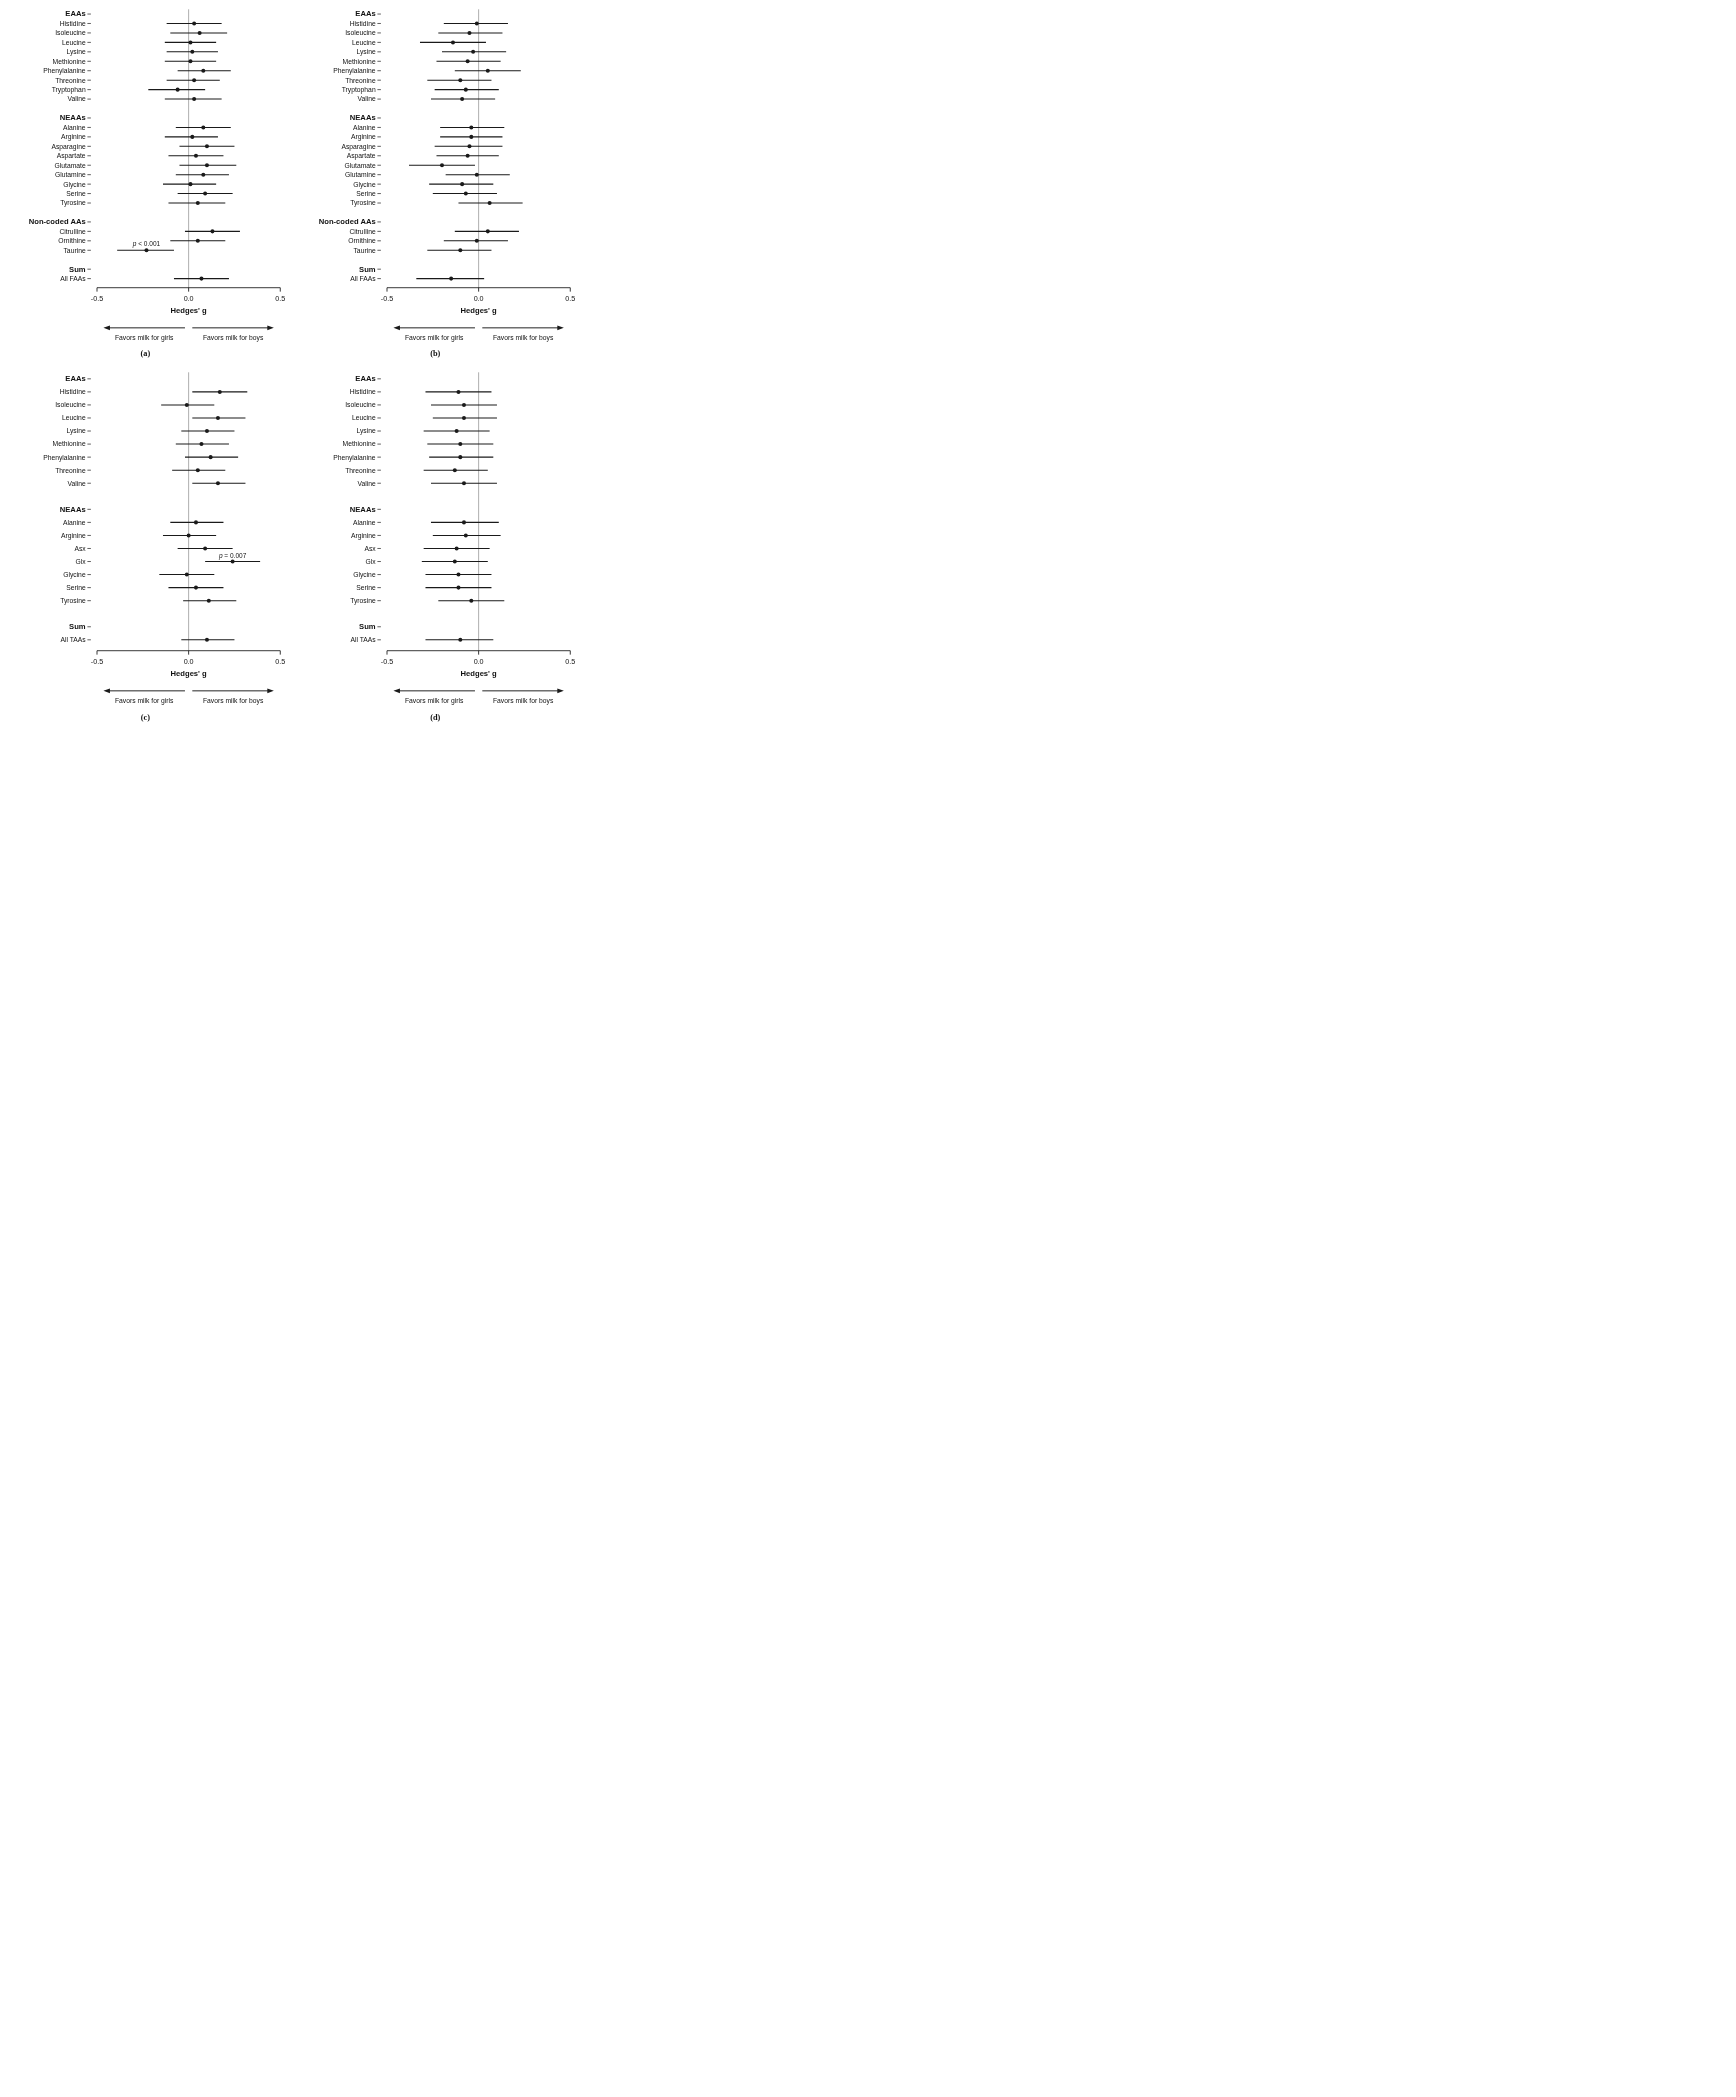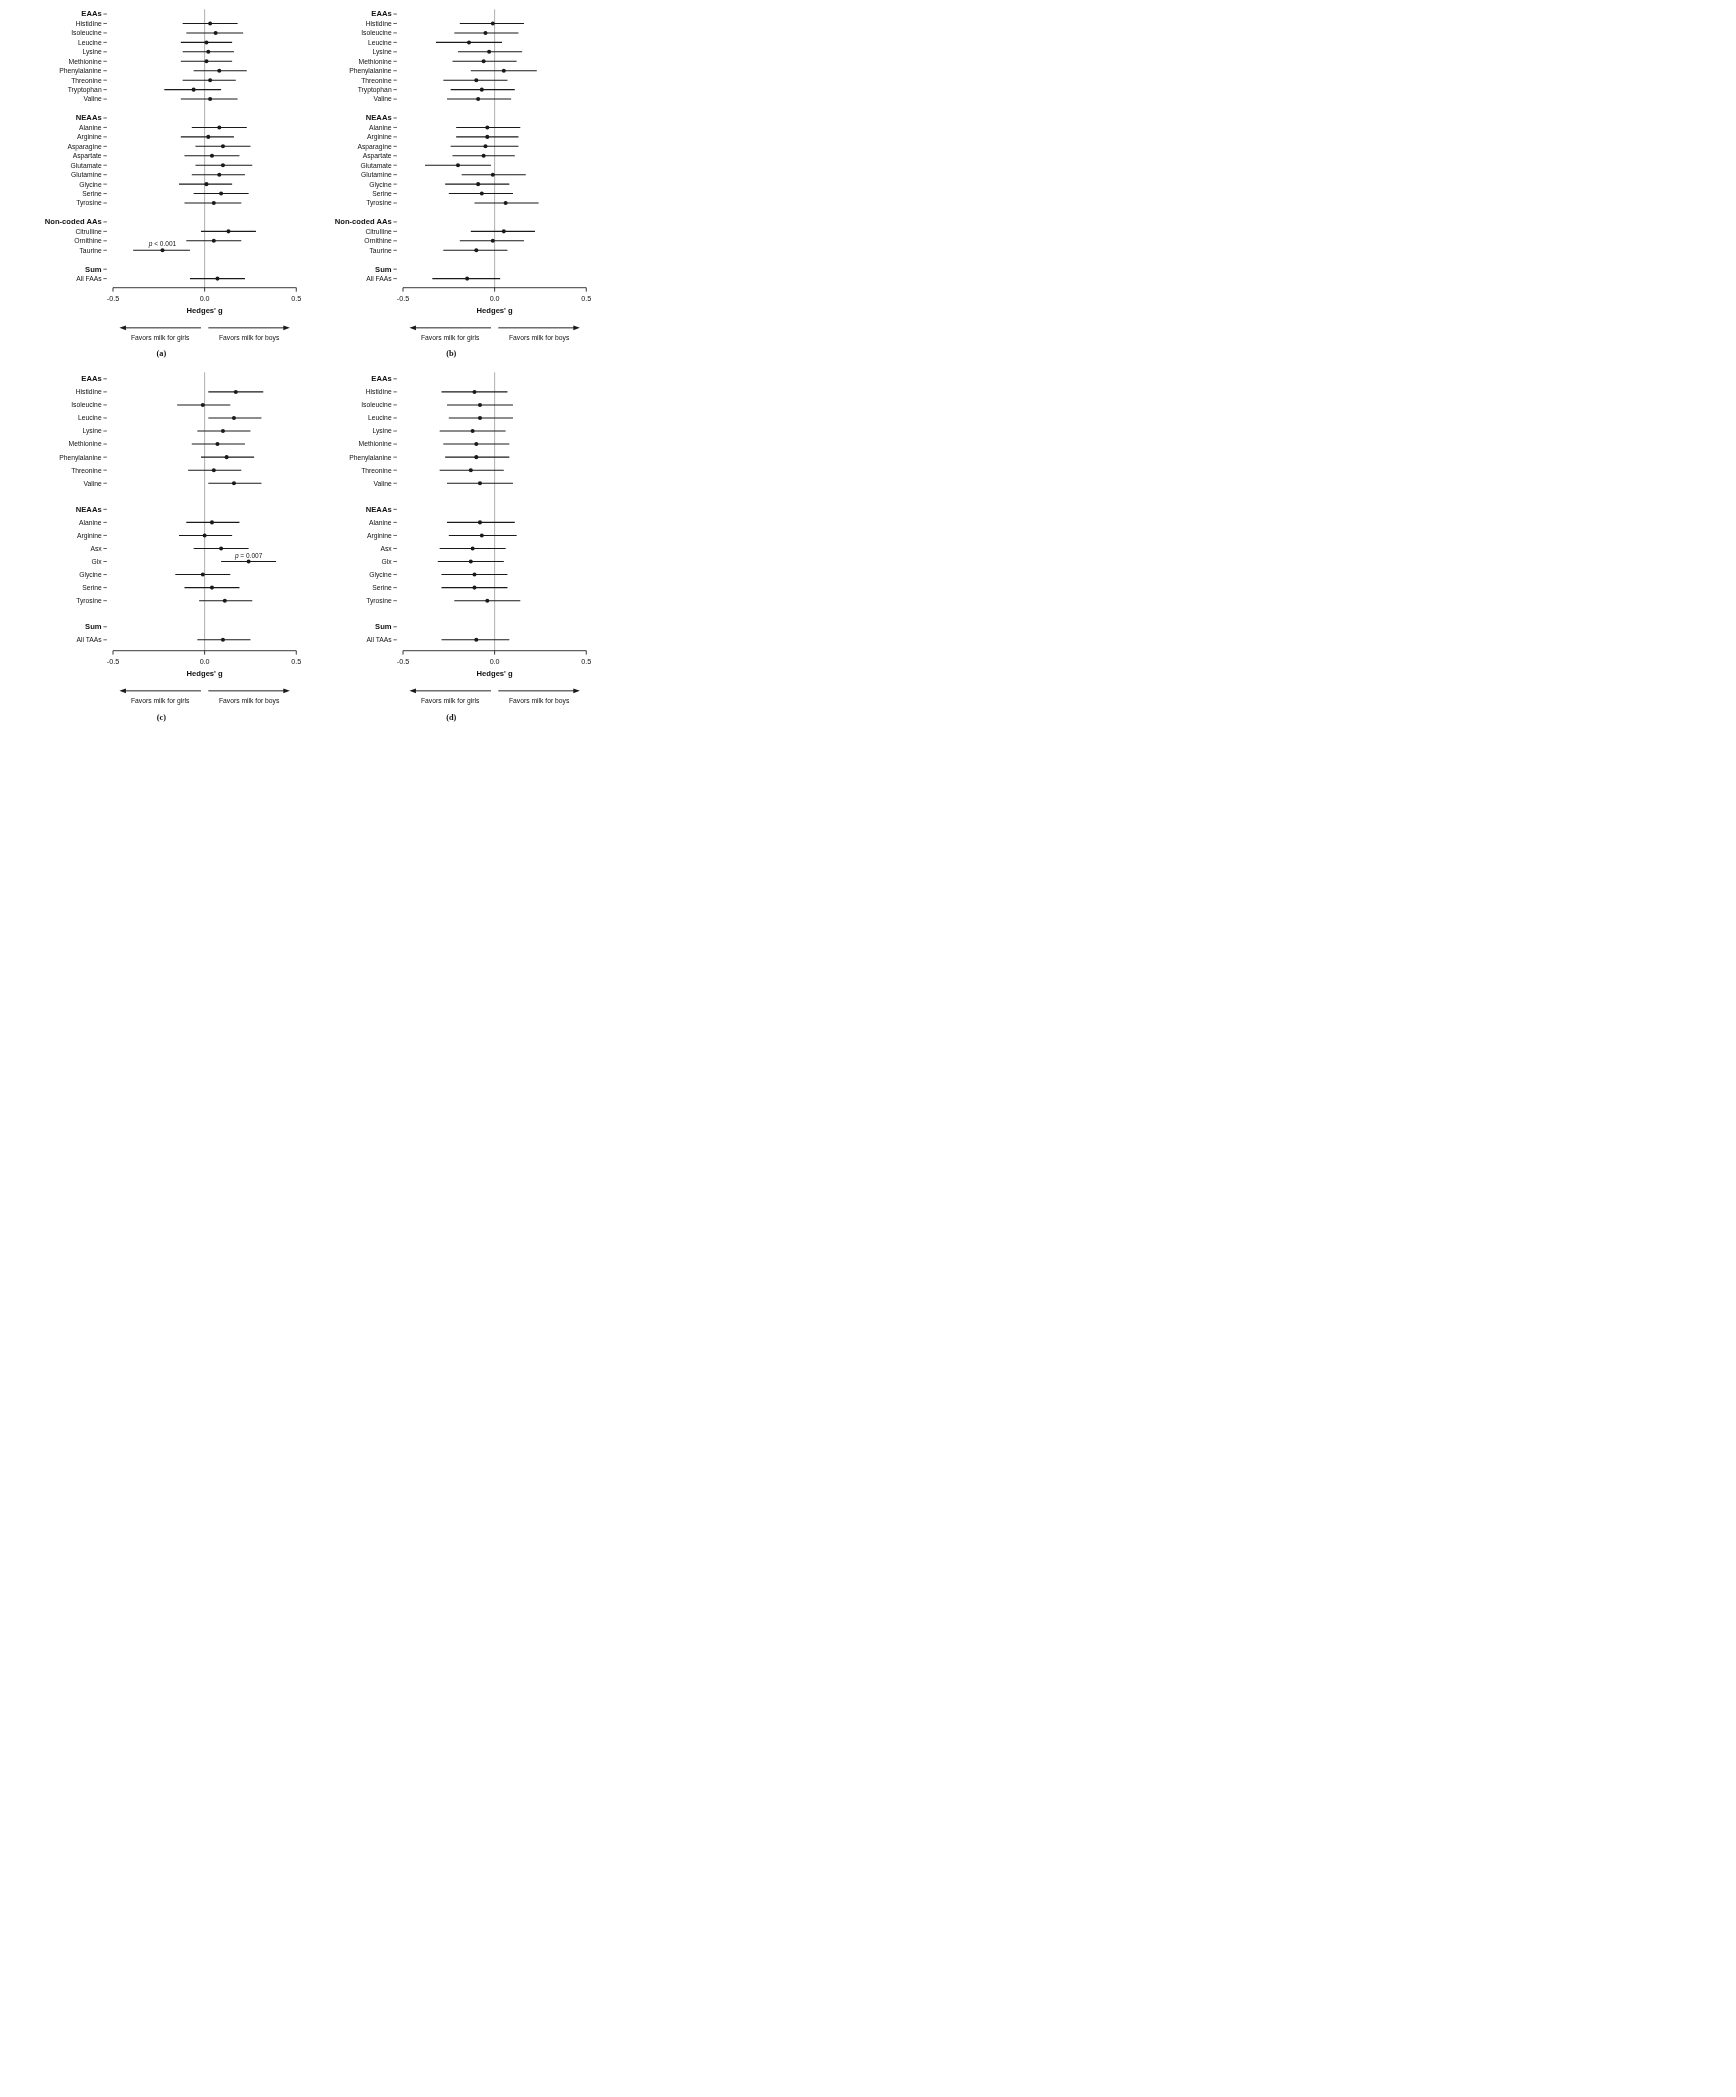--- a/index.html
+++ b/index.html
@@ -3,21 +3,20 @@
 <meta charset="utf-8">
 <style>
   html, body { margin: 0; padding: 0; background: #ffffff; }
   body { font-family: "Liberation Sans", sans-serif; color: #111; }
   .figure {
     display: grid;
     grid-template-columns: 289px 289px;
     column-gap: 0.9px;
     padding: 2.6px 0.9px 4.4px 0.9px;
     width: 580px;
-    margin-left: 16px;
   }
   .panel { display: flex; flex-direction: column; align-items: center; }
   .panel svg { display: block; }
   .panel svg text { font-family: "Liberation Sans", sans-serif; }
   .caption {
     font-family: "Liberation Serif", serif;
     font-weight: bold;
     font-size: 8.3px;
     text-align: center;
     margin: 0.9px 0 7.9px 0;

